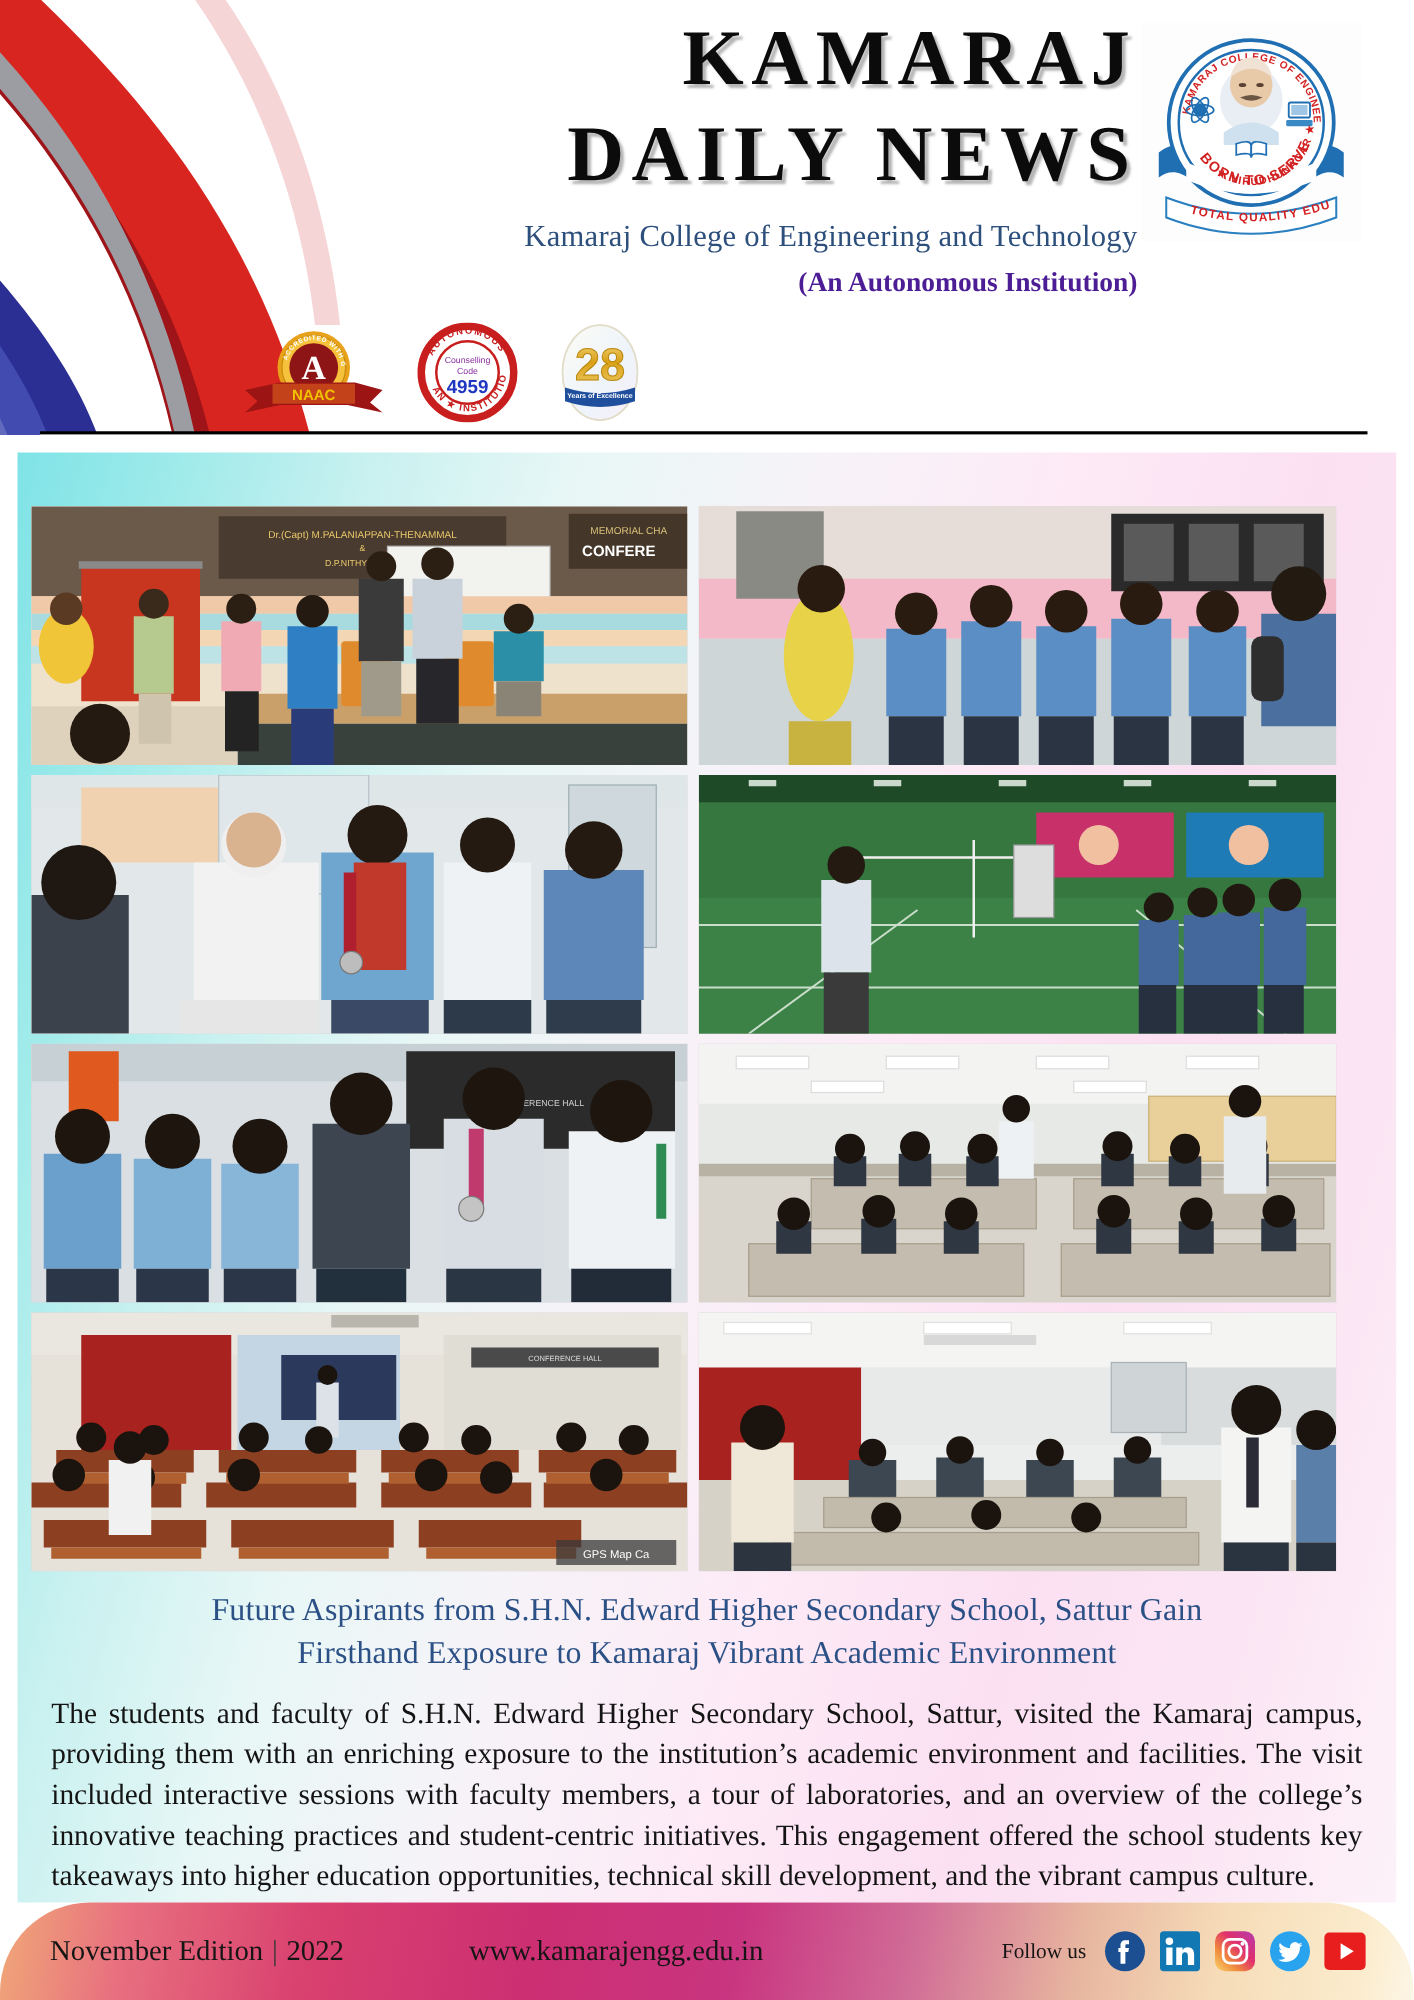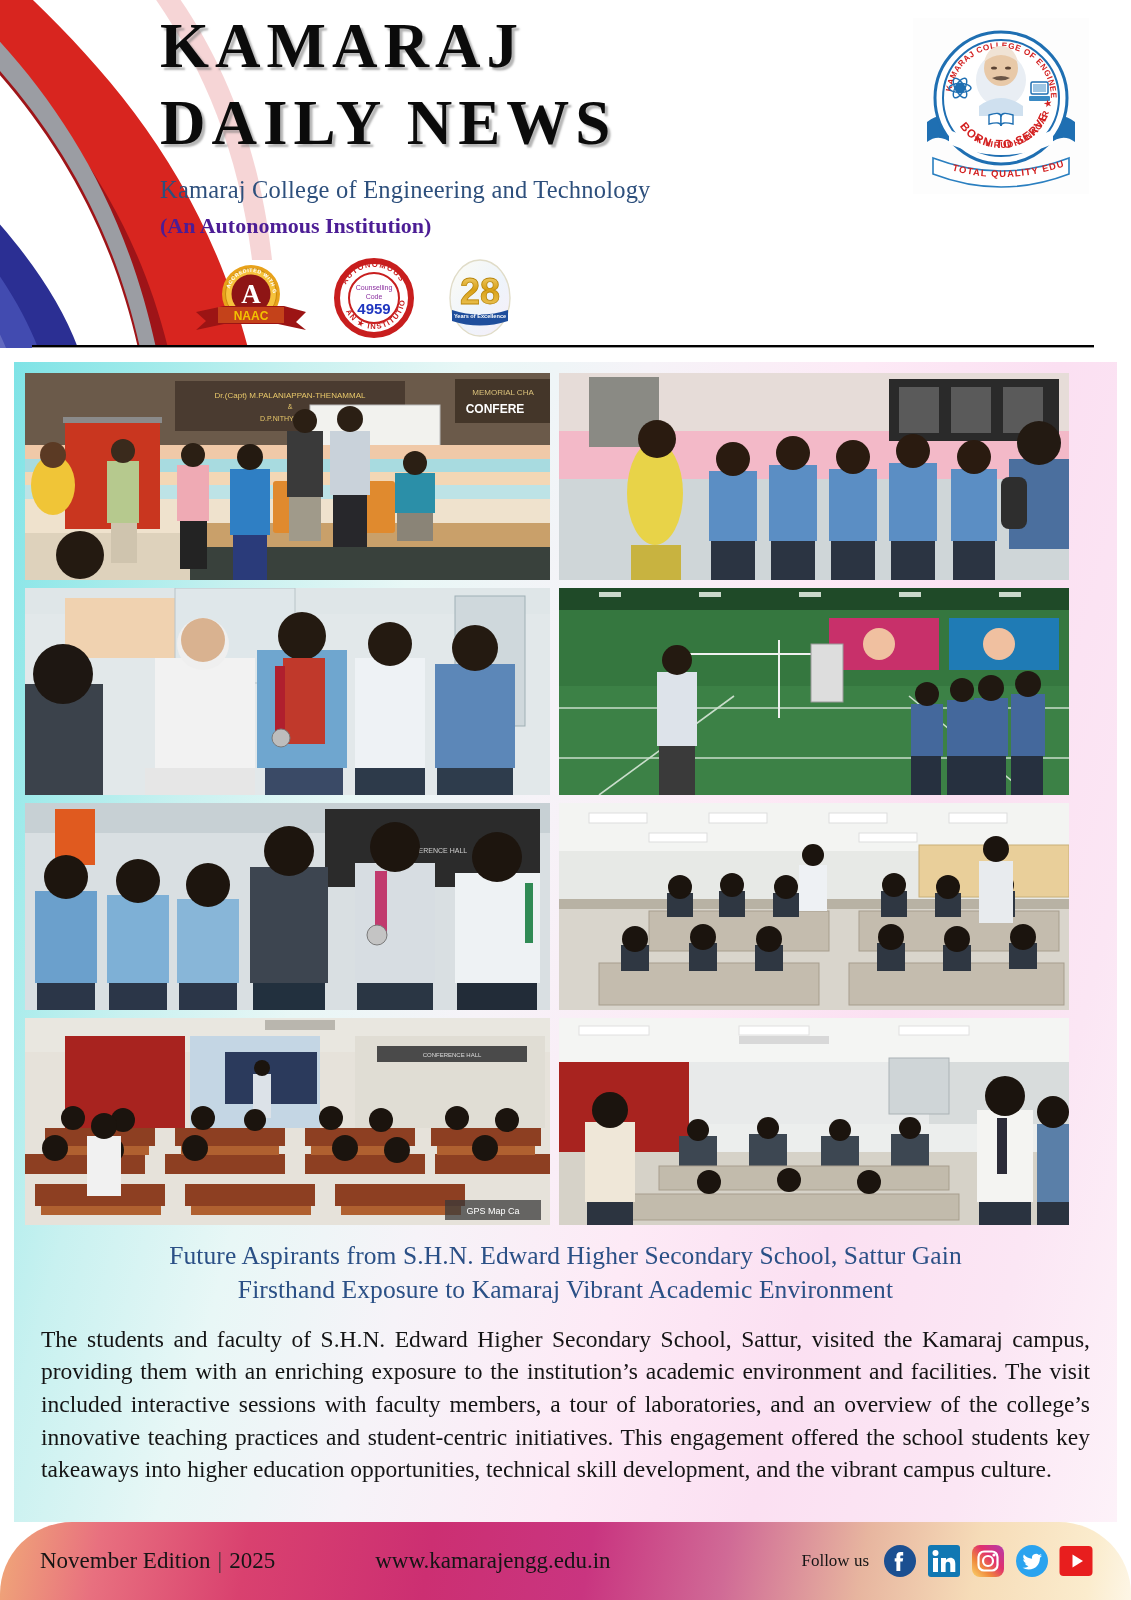--- a/index.html
+++ b/index.html
@@ -18,22 +18,22 @@
     background: #ffffff;
     overflow: hidden;
   }
   .swoosh-wrap {
     position:absolute; left:0; top:0; width:330px; height:348px;
     overflow:hidden; pointer-events:none;
   }
   .swoosh-wrap svg { display:block; }
 
   .masthead {
-    position:absolute; left:160px; top:8px; width:730px;
-    text-align:left;
+    position:absolute; left:180px; top:8px; width:730px;
+    text-align:right;
   }
   .masthead-line1, .masthead-line2 {
     font-family: "Liberation Serif", "DejaVu Serif", serif;
     font-weight: 700;
     font-size: 63px;
     letter-spacing: 6px;
     line-height: 1.22;
     color: #0b0b0b;
     text-shadow: 3px 3px 2px rgba(120,120,120,0.55);
   }
@@ -93,20 +93,21 @@
         #f6f3f8 45%, #fdeaf6 60%, #fbe0f2 74%, #fbe6f4 88%, #fdf2f9 100%);
     padding: 11px 11px 0 11px;
     overflow:hidden;
   }
   .photo-grid {
     display: grid;
     grid-template-columns: 525px 510px;
     grid-auto-rows: 207px;
     gap: 8px 9px;
     justify-content: start;
+    margin-top: 32px;
   }
   .photo {
     position: relative;
     overflow: hidden;
     background: #d8d8d8;
   }
   .photo svg { display:block; width:100%; height:100%; }
 
   .story {
     padding: 14px 13px 0 13px;
@@ -745,21 +746,21 @@
         <div>Future Aspirants from S.H.N. Edward Higher Secondary School, Sattur Gain</div>
         <div>Firsthand Exposure to Kamaraj Vibrant Academic Environment</div>
       </div>
       <p class="body-text">The students and faculty of S.H.N. Edward Higher Secondary School, Sattur, visited the Kamaraj campus, providing them with an enriching exposure to the institution’s academic environment and facilities. The visit included interactive sessions with faculty members, a tour of laboratories, and an overview of the college’s innovative teaching practices and student-centric initiatives. This engagement offered the school students key takeaways into higher education opportunities, technical skill development, and the vibrant campus culture.</p>
     </div>
   </div>
 
   <div class="footer">
     <div class="footer-inner">
       <div class="foot-edition">
-        <span>November Edition</span><span class="bar">|</span><span>2025</span>
+        <span>November Edition</span><span class="bar">|</span><span>2022</span>
       </div>
       <div class="foot-url">www.kamarajengg.edu.in</div>
       <div class="foot-follow">
         <span class="follow-label">Follow us</span>
 
         <a class="sicon">
           <svg viewBox="0 0 34 34" width="34" height="34">
             <circle cx="17" cy="17" r="16" fill="#1b4f91"></circle>
             <path d="M19.6 17.6h-2.3V27h-3.9v-9.4h-1.7v-3.3h1.7v-2c0-2.6 1.1-4.2 4.2-4.2h2.6v3.3h-1.6c-1.2 0-1.3.45-1.3 1.3v1.6h2.9z" fill="#ffffff"></path>
           </svg>

